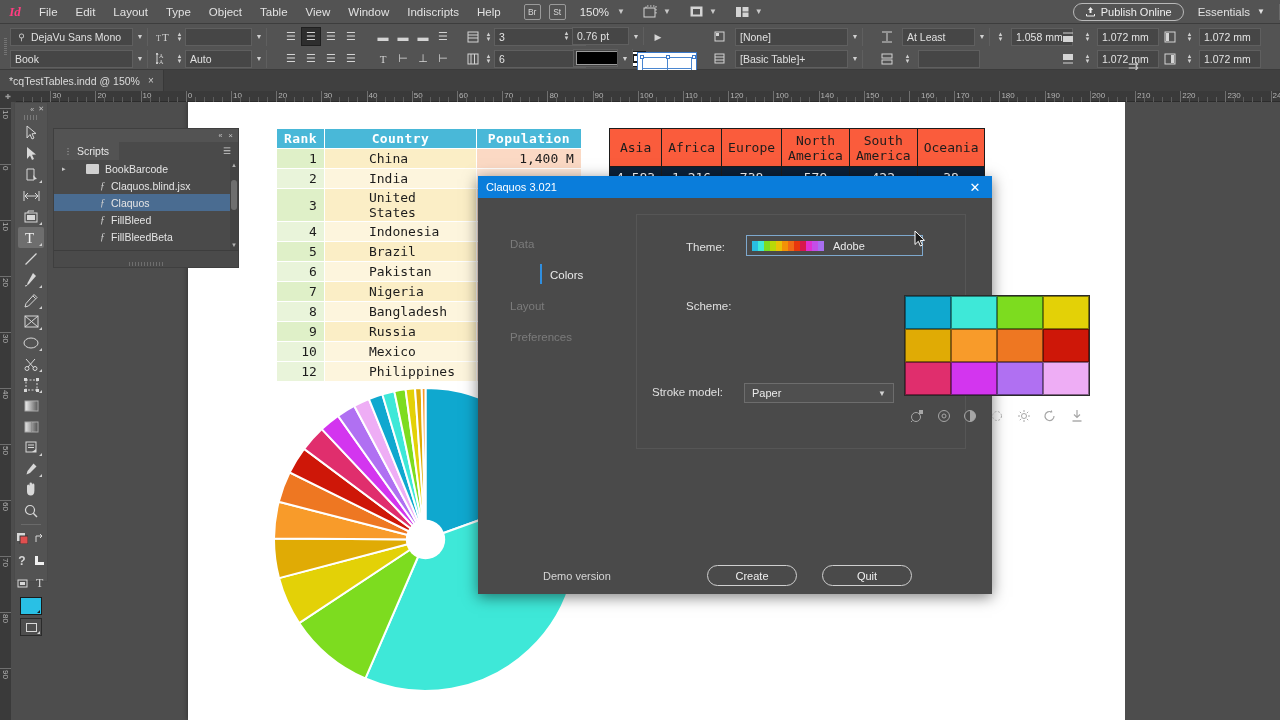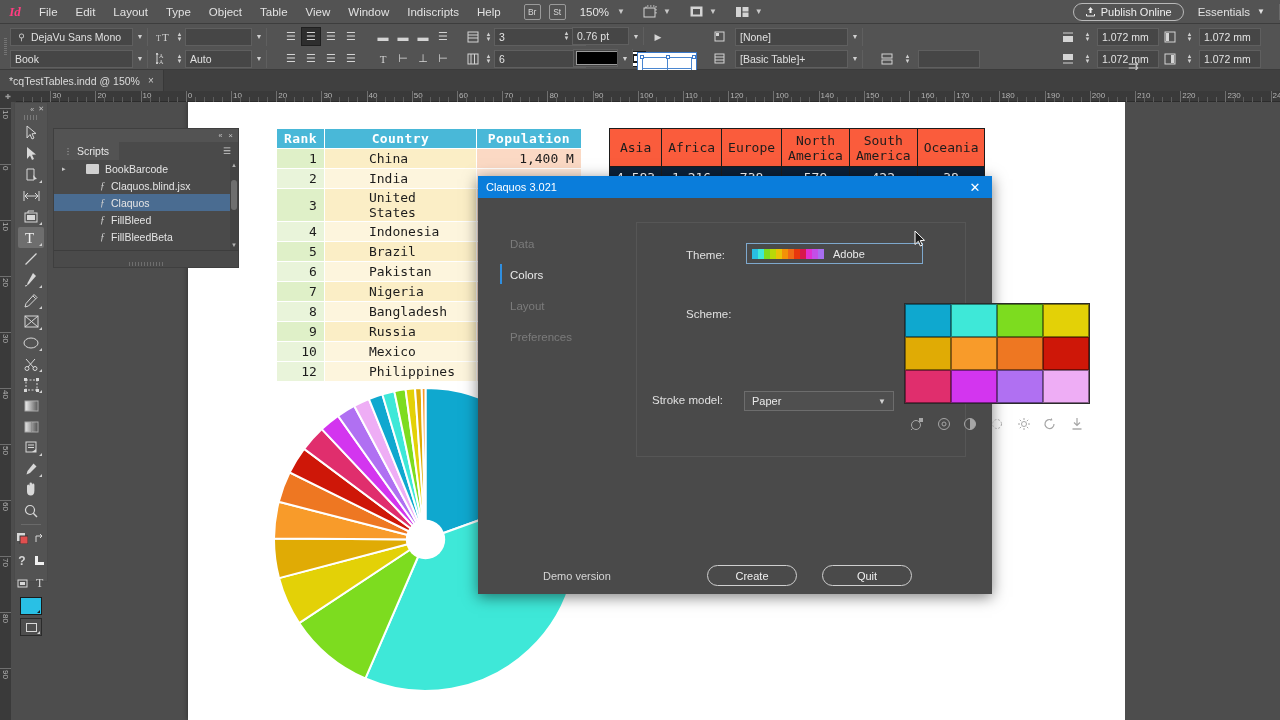--- a/index.html
+++ b/index.html
@@ -180,26 +180,26 @@
     height:22px; background:#0a7ddb; color:#ffffff; display:flex; align-items:center;
     padding:0 8px; font-size:11px;
   }
   .dlg-close { margin-left:auto; font-size:13px; color:#fff; width:18px; text-align:center; }
   .dlg-body { position:absolute; left:0; top:22px; right:0; bottom:0; }
   .dlg-nav { position:absolute; left:0; top:30px; width:150px; }
   .nav-item {
     height:31px; display:flex; align-items:center; padding-left:32px;
     font-size:11.5px; color:#7b7b7b; position:relative;
   }
-  .nav-item.active { color:#e9e9e9; }
+  .nav-item.active { color:#e9e9e9;margin-left:40px; }
   .nav-item.active::before {
     content:""; position:absolute; left:22px; top:5px; width:2px; height:20px; background:#2f8fe0;
   }
   .dlg-panel {
-    position:absolute; left:158px; top:24px; width:330px; height:235px;
+    position:absolute; left:158px; top:16px; width:330px; height:235px;
     border:1px solid #565656;
   }
   .fld-row { position:absolute; display:flex; align-items:center; }
   .fld-lbl { font-size:11.5px; color:#e0e0e0; }
   .theme-combo {
     width:177px; height:21px; background:#4a4a4a; border:1px solid #7ea8cd;
     display:flex; align-items:center; padding:0 5px; gap:9px;
   }
   .theme-strip { display:flex; height:10px; }
   .theme-strip i { display:block; width:6px; height:10px; }
@@ -449,20 +449,38 @@
             <line x1="1" y1="4" x2="10" y2="4" stroke="#d4d4d4"></line>
             <line x1="1" y1="7" x2="10" y2="7" stroke="#d4d4d4"></line>
           </svg>
       </div>
       <div class="field" style="width:128px">
         <span>[Basic Table]+</span>
         <span class="dd">▼</span>
       </div>
     </div>
 
+    <div style="position:absolute;left:877px;top:3px;display:flex;align-items:center;gap:5px">
+      <div class="ico">
+        <svg width="12" height="12" viewBox="0 0 12 12">
+            <line x1="1" y1="1" x2="11" y2="1" stroke="#d4d4d4"></line>
+            <line x1="1" y1="11" x2="11" y2="11" stroke="#d4d4d4"></line>
+            <line x1="6" y1="2" x2="6" y2="10" stroke="#d4d4d4"></line>
+          </svg>
+      </div>
+      <div class="field" style="width:88px">
+        <span>At Least</span>
+        <span class="dd">▼</span>
+      </div>
+      <div class="spin">
+          <span>▲</span>
+          <span>▼</span>
+        </div>
+      <div class="numfield" style="width:62px">1.058 mm</div>
+    </div>
     <div style="position:absolute;left:877px;top:25px;display:flex;align-items:center;gap:5px">
       <div class="ico">
         <svg width="12" height="12" viewBox="0 0 12 12">
             <rect x="1" y="1" width="10" height="4" fill="none" stroke="#d4d4d4"></rect>
             <rect x="1" y="7" width="10" height="4" fill="none" stroke="#d4d4d4"></rect>
           </svg>
       </div>
       <div class="spin">
           <span>▲</span>
           <span>▼</span>

